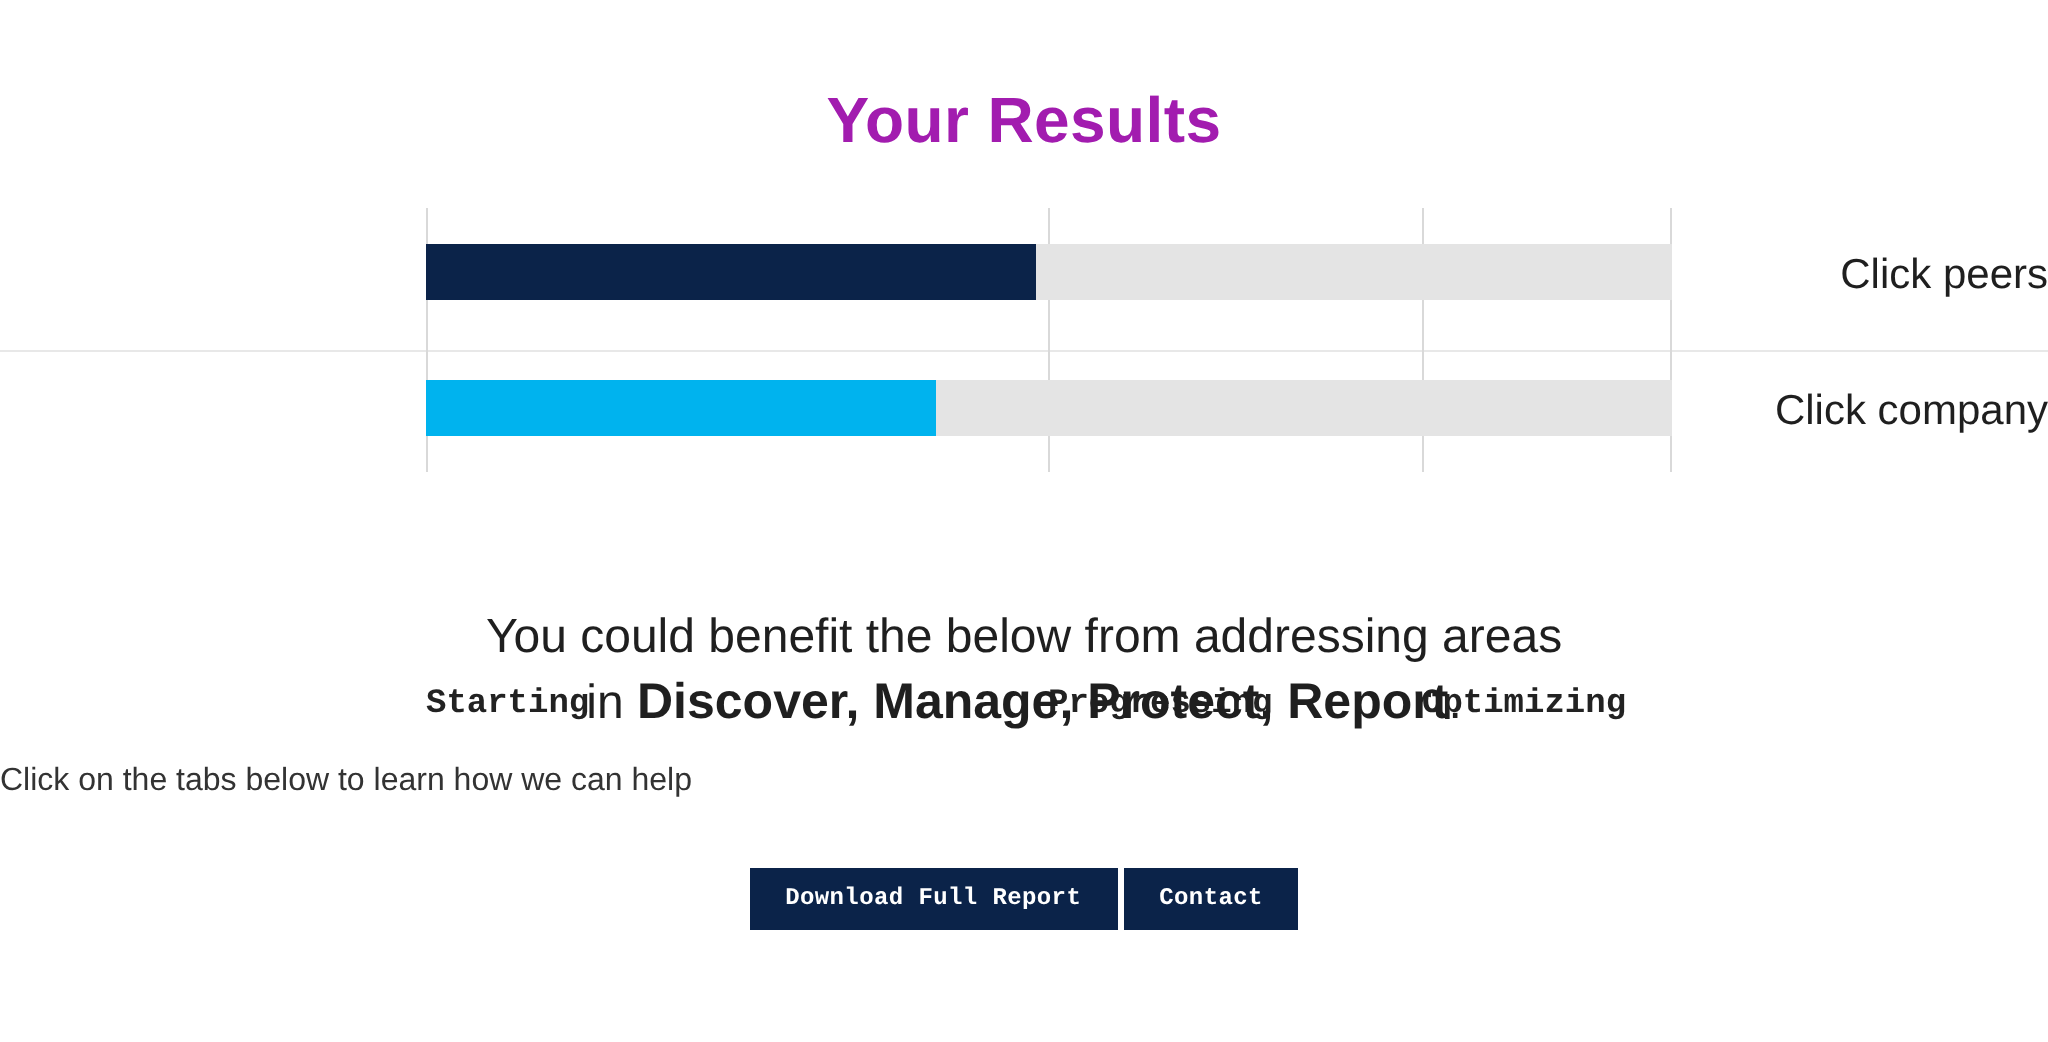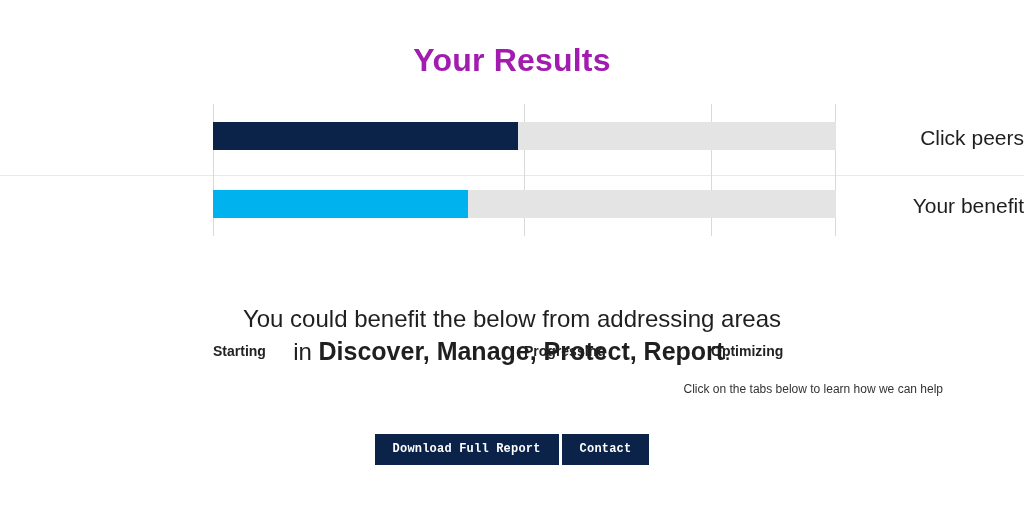--- a/index.html
+++ b/index.html
@@ -108,24 +108,25 @@
     top: 175px;
     width: 1024px;
     height: 1px;
     background: #e8e8e8;
   }
 
   
   .tick-label {
     position: absolute;
     top: 239px;
-    font-size: 14px;
+    font-size: 17px;
     font-weight: bold;
     color: #222222;
     white-space: nowrap;
+    font-family: Liberation Mono, monospace;
   }
 
   
   .summary {
     position: absolute;
     top: 302px;
     left: 0;
     width: 1024px;
     text-align: center;
     font-size: 24px;
@@ -138,22 +139,22 @@
   }
   .summary .areas {
     font-weight: bold;
     font-size: 25px;
   }
   .hint {
     position: absolute;
     top: 382px;
     left: 0;
     width: 943px;
-    text-align: right;
-    font-size: 12px;
+    text-align: left;
+    font-size: 16px;
     color: #333333;
   }
 
   
   .button-row {
     position: absolute;
     top: 434px;
     left: 0;
     width: 1024px;
     display: flex;
@@ -205,21 +206,21 @@
         <div class="bar company" style="width: 41%; background: rgb(0, 179, 238);"></div>
       </div>
     </div>
 
     <div class="tick-label" style="left:213px;">Starting</div>
     <div class="tick-label" style="left:524px;">Progressing</div>
     <div class="tick-label" style="left:711px;">Optimizing</div>
   </div>
 
   <div class="row-label peers">Click peers</div>
-  <div class="row-label company">Your benefit</div>
+  <div class="row-label company">Click company</div>
 
   <div class="summary">
     <span>You could benefit the below from addressing areas</span>
     <span class="line2">
       <span>in</span>
       <span class="areas">Discover, Manage, Protect, Report</span><span>.</span>
     </span>
   </div>
 
   <div class="hint">Click on the tabs below to learn how we can help</div>

